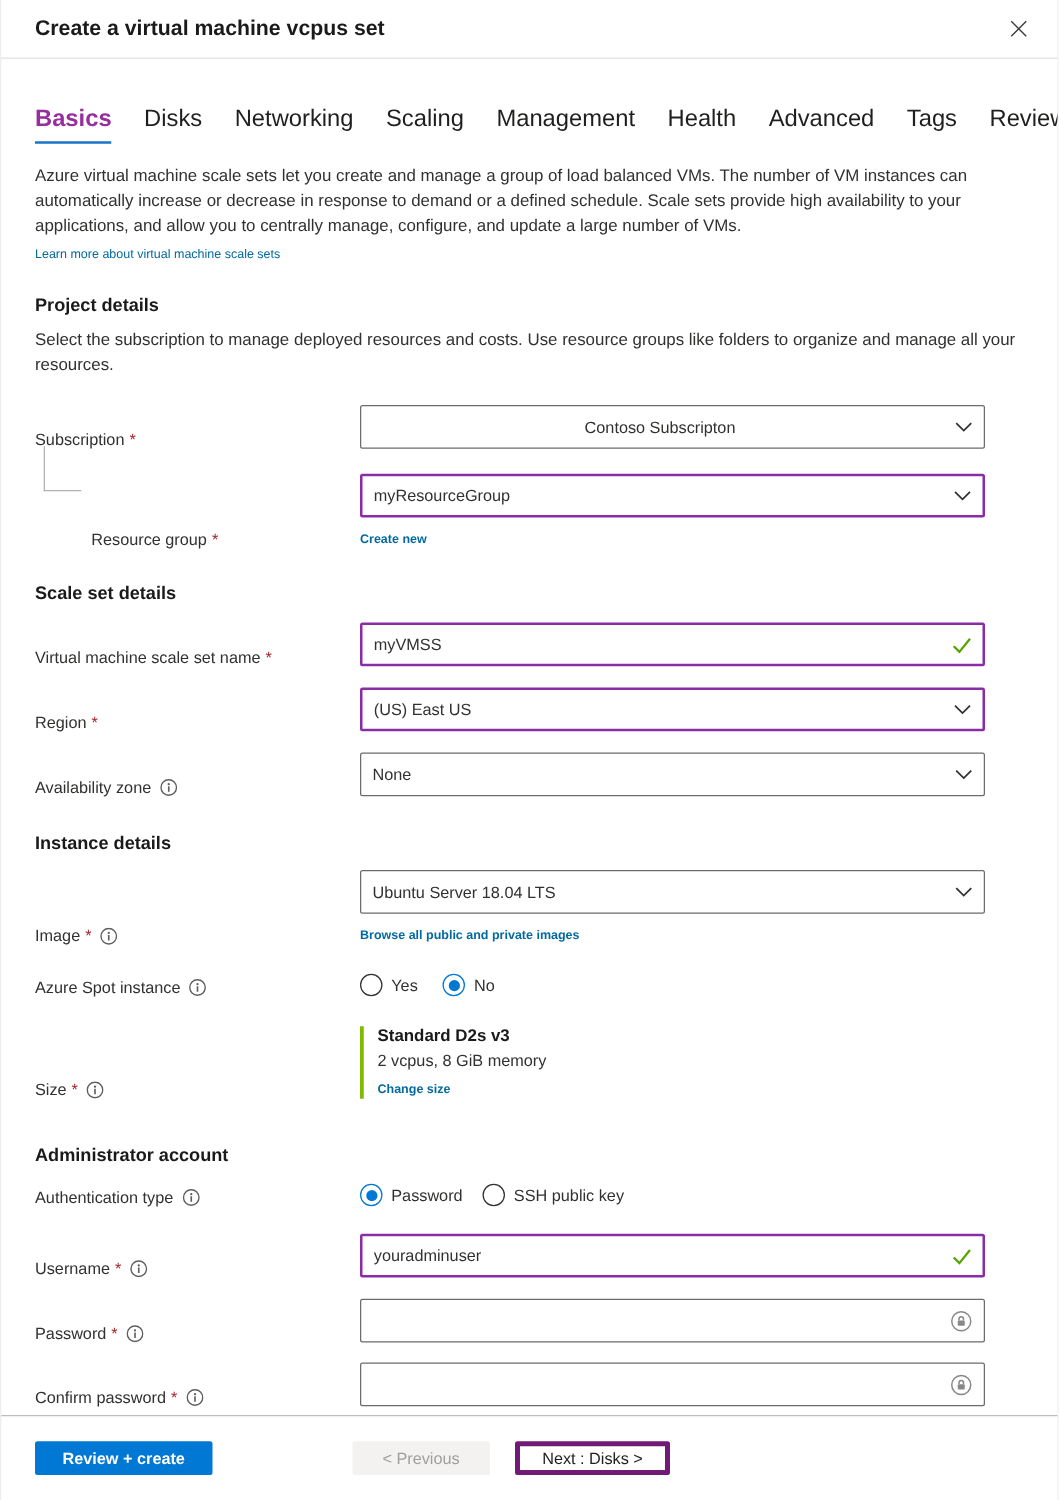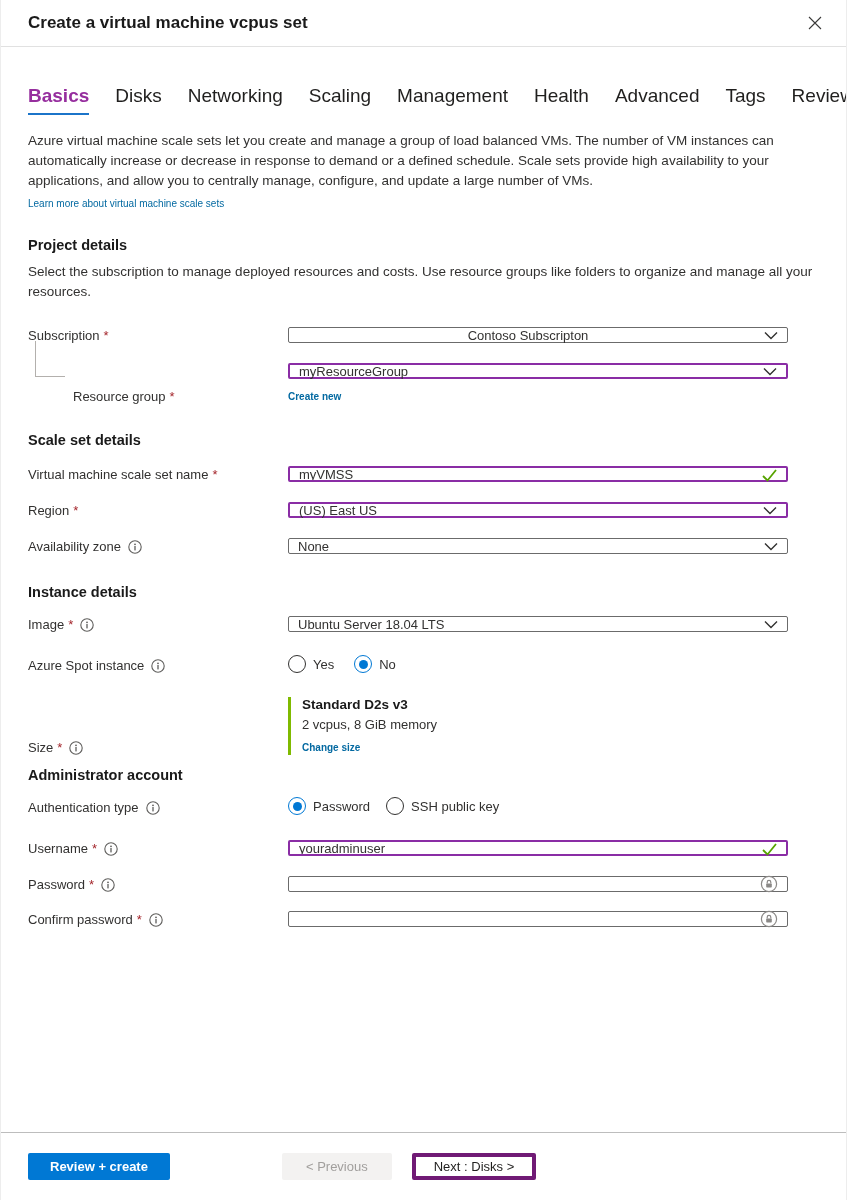--- a/index.html
+++ b/index.html
@@ -40,21 +40,21 @@
   .section-h { margin-top:24px; font-size:14.5px; font-weight:700; color:#1a1a1a; }
   .section-d { margin-top:9px; font-size:13.5px; line-height:20px; max-width:795px; }
   
   .row { display:flex; align-items:flex-end; margin-top:18px; position:relative; }
   .lbl-col { width:260px; flex:0 0 auto; padding-top:4px; font-size:13px; color:#323130; display:flex; align-items:center; }
   .fld-col { flex:0 0 auto; width:500px; }
   .req { color:#a4262c; margin-left:4px; font-size:13px; }
   .info { margin-left:7px; display:inline-flex; }
   
   .ctrl {
-    width:500px; height:16px;
+    width:500px; height:35px;
     border:1px solid #6b6b6b; border-radius:2px;
     display:flex; align-items:center;
     padding:0 9px; font-size:13px; color:#323130; background:#fff;
     position:relative; cursor:pointer;
   }
   .ctrl.dirty { border:2px solid #8a2da5; }
   .ctrl input {
     border:none; outline:none; flex:1; font-size:13px;
     font-family:"Liberation Sans", sans-serif; color:#323130; background:transparent; height:100%;
   }
@@ -262,20 +262,21 @@
       </div>
       <div class="fld-col">
         <div class="ctrl">
           <span class="val">Ubuntu Server 18.04 LTS</span>
           <span class="right-ic">
               <svg width="14" height="9">
                 <use href="#ic-chevron"></use>
               </svg>
             </span>
         </div>
+        <div class="sub-link"><span class="link bold">Browse all public and private images</span></div>
       </div>
     </div>
 
     <div class="row" style="margin-top:21px">
       <div class="lbl-col">
         <span>Azure Spot instance</span>
         <span class="info">
             <svg width="14" height="14">
               <use href="#ic-info"></use>
             </svg>
@@ -309,21 +310,21 @@
       </div>
       <div class="fld-col">
         <div class="size-block">
           <div class="size-name">Standard D2s v3</div>
           <div class="size-spec">2 vcpus, 8 GiB memory</div>
           <div class="size-link"><span class="link bold">Change size</span></div>
         </div>
       </div>
     </div>
 
-    <div class="section-h" style="margin-top:12px">Administrator account</div>
+    <div class="section-h" style="margin-top:38px">Administrator account</div>
 
     <div class="row" style="margin-top:12px">
       <div class="lbl-col">
         <span>Authentication type</span>
         <span class="info">
             <svg width="14" height="14">
               <use href="#ic-info"></use>
             </svg>
           </span>
       </div>

